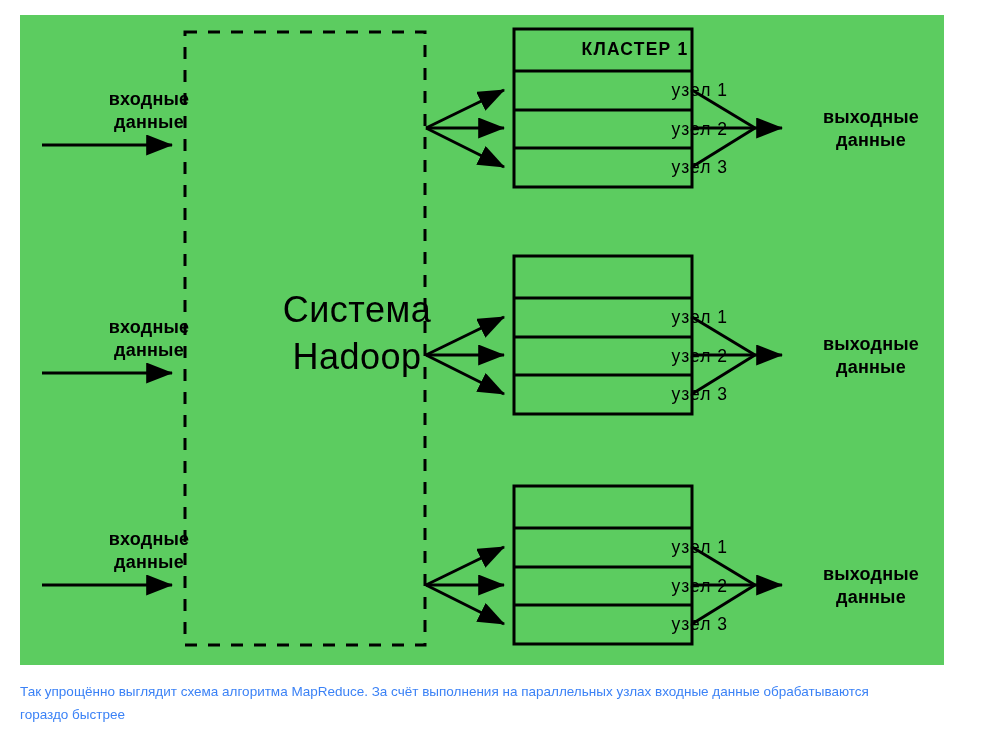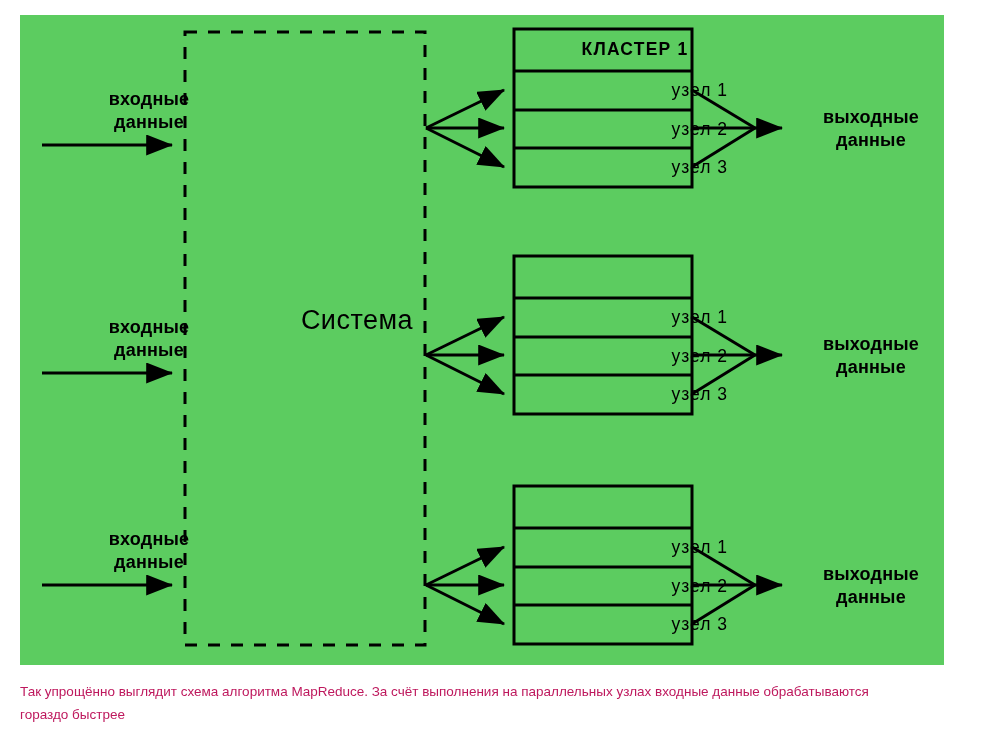--- a/index.html
+++ b/index.html
@@ -47,25 +47,25 @@
     margin-left: 32px;
   }
   .io-label {
     font-size: 18px;
     width: 150px;
   }
   .in-label  { left: 22px;  }
   .out-label { left: 744px; }
 
   .center-label {
-    font-size: 27px;
+    font-size: 36px;
     font-weight: normal;
     left: 185px;
     width: 240px;
-    top: 288px;
+    top: 272px;
     letter-spacing: 0.5px;
   }
   .cluster-title {
     font-size: 17.5px;
     font-weight: bold;
     width: 178px;
     text-align: center;
     letter-spacing: 1.2px;
   }
   .node-label {
@@ -74,21 +74,21 @@
     width: 150px;
     text-align: right;
     letter-spacing: 1px;
   }
   
   #caption {
     position: absolute;
     left: 20px;
     top: 680px;
     width: 900px;
-    color: #be185d;
+    color: #3b82f6;
     font-size: 13.5px;
     line-height: 1.72;
     font-family: "Liberation Sans", sans-serif;
     font-weight: normal;
   }
 </style>
 </head>
 <body>
 
 <div id="page">
@@ -155,21 +155,21 @@
         <line x1="406" y1="570" x2="484" y2="570" stroke="#000000" stroke-width="3" marker-end="url(#arrowhead)"></line>
         <line x1="406" y1="570" x2="484" y2="609" stroke="#000000" stroke-width="3" marker-end="url(#arrowhead)"></line>
       </g>
       <g>
         <line x1="672" y1="532" x2="735" y2="570" stroke="#000000" stroke-width="3"></line>
         <line x1="672" y1="609" x2="735" y2="570" stroke="#000000" stroke-width="3"></line>
         <line x1="672" y1="570" x2="762" y2="570" stroke="#000000" stroke-width="3" marker-end="url(#arrowhead)"></line>
       </g>
     </svg>
 
-    <div class="lbl center-label"><span>Система</span><br></div>
+    <div class="lbl center-label"><span>Система</span><br><span>Hadoop</span></div>
 
     <div class="lbl io-label in-label" style="top:73px;"><span>входные</span><br><span>данные</span></div>
     <div class="lbl io-label in-label" style="top:301px;"><span>входные</span><br><span>данные</span></div>
     <div class="lbl io-label in-label" style="top:513px;"><span>входные</span><br><span>данные</span></div>
 
     <div class="lbl io-label out-label" style="top:91px;"><span>выходные</span><br><span>данные</span></div>
     <div class="lbl io-label out-label" style="top:318px;"><span>выходные</span><br><span>данные</span></div>
     <div class="lbl io-label out-label" style="top:548px;"><span>выходные</span><br><span>данные</span></div>
 
     <div class="lbl cluster-title" style="left:494px; top:23px;">КЛАСТЕР 1</div>

